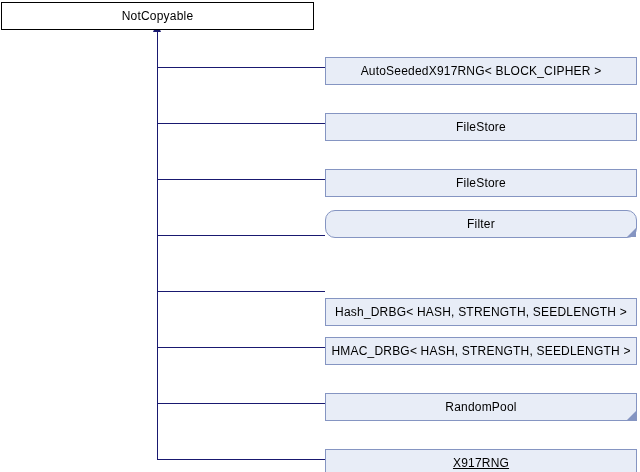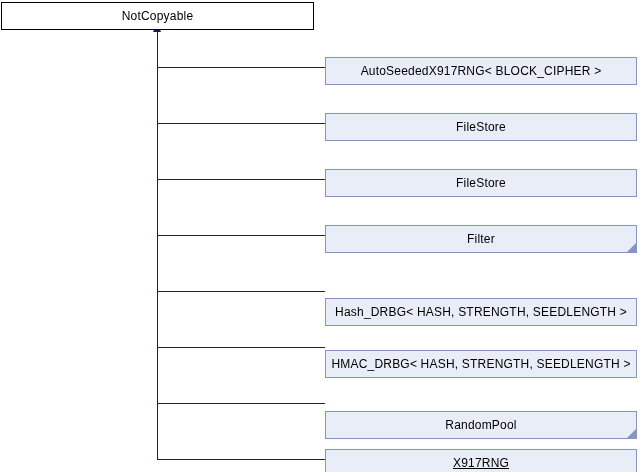--- a/index.html
+++ b/index.html
@@ -94,36 +94,36 @@
       <div class="node derived-node" style="top: 113px;">
       <span class="label">FileStore</span>
 
     </div>
       <div class="edge-h" style="top: 123px;"></div>
       <div class="node derived-node" style="top: 169px; justify-content: center;">
       <span class="label">FileStore</span>
 
     </div>
       <div class="edge-h" style="top: 179px;"></div>
-      <div class="node derived-node" style="top: 225px;">
+      <div class="node derived-node" style="top: 210px; border-radius: 10px;">
       <span class="label">Filter</span>
       <span class="corner-tri"></span>
     </div>
       <div class="edge-h" style="top: 235px;"></div>
       <div class="node derived-node" style="top: 298px;">
       <span class="label">Hash_DRBG&lt; HASH, STRENGTH, SEEDLENGTH &gt;</span>
 
     </div>
       <div class="edge-h" style="top: 291px;"></div>
-      <div class="node derived-node" style="top: 350px; align-items: center;">
+      <div class="node derived-node" style="top: 337px; align-items: center;">
       <span class="label">HMAC_DRBG&lt; HASH, STRENGTH, SEEDLENGTH &gt;</span>
 
     </div>
       <div class="edge-h" style="top: 347px;"></div>
-      <div class="node derived-node" style="top: 393px; margin-top: 18px;">
+      <div class="node derived-node" style="top: 393px;">
       <span class="label">RandomPool</span>
       <span class="corner-tri"></span>
     </div>
       <div class="edge-h" style="top: 403px;"></div>
       <div class="node derived-node" style="top: 449px; text-decoration: underline;">
       <span class="label">X917RNG</span>
 
     </div>
       <div class="edge-h" style="top: 459px;"></div>
     </div>

